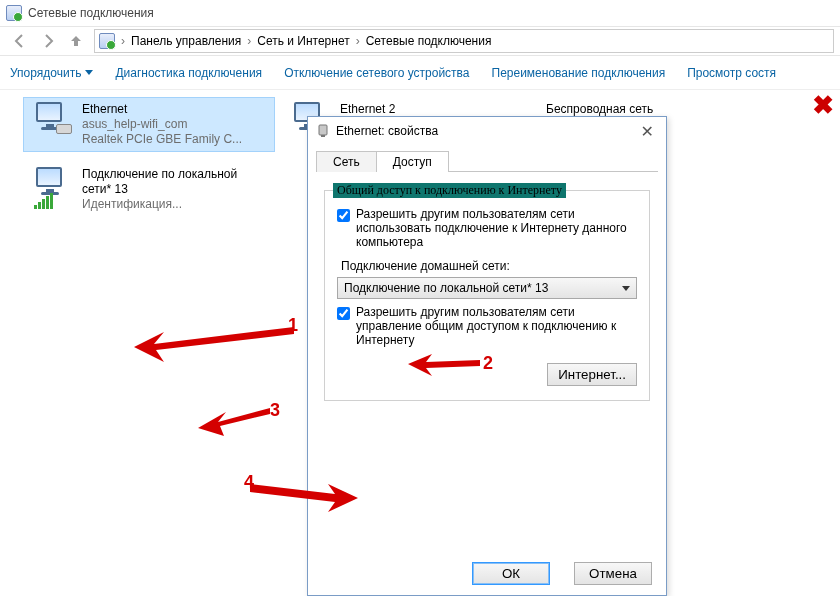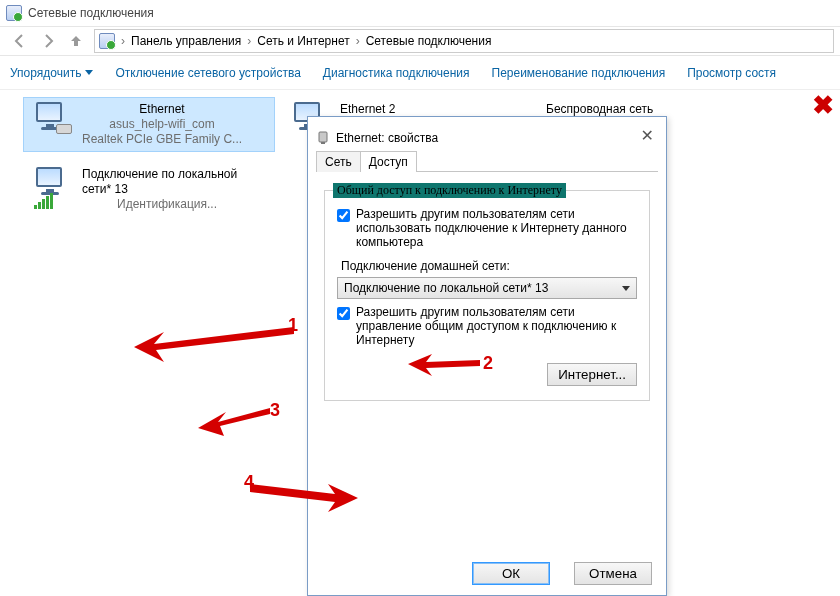--- a/index.html
+++ b/index.html
@@ -22,45 +22,45 @@
   .cmdbar .cmd { color: #0a64a4; white-space: nowrap; cursor: pointer; }
   .cmdbar .cmd.ordnung { display: flex; align-items: center; }
   .cmdbar .cmd.ordnung:after { content:""; display:inline-block; margin-left:4px; width:0;height:0;border-left:4px solid transparent;border-right:4px solid transparent;border-top:5px solid #0a64a4; }
 
   
   .content { position: relative; padding: 8px 0 0 24px; }
   .adapters { display: flex; flex-wrap: wrap; }
   .adapter { width: 250px; display: flex; padding: 4px 6px; margin-right: 8px; margin-bottom: 12px; }
   .adapter.selected { background: #cde8ff; outline: 1px solid #a3d2fb; }
   .adapter .aicon { width: 46px; height: 42px; position: relative; flex-shrink: 0; margin-right: 6px; }
-  .adapter .lines { display: flex; flex-direction: column; line-height: 15px; align-items: center; }
+  .adapter .lines { display: flex; flex-direction: column; line-height: 15px; }
   .adapter .l1 { color: #000; }
   .adapter .l2, .adapter .l3 { color: #6d6d6d; white-space: nowrap; overflow: hidden; text-overflow: ellipsis; max-width: 190px; }
   .x-red { position: absolute; right: 6px; top: 0; color: #cc0000; font-size: 26px; font-weight: bold; }
 
   
   .neticon { position: relative; width: 46px; height: 42px; }
   .neticon .mon { position:absolute; left:6px; top:0; width:26px; height:20px; border:2px solid #4b6b8f; background:linear-gradient(#bcdcff,#e8f3ff); border-radius:2px; }
   .neticon .stand { position:absolute; left:16px; top:22px; width:8px;height:3px;background:#4b6b8f; }
   .neticon .base  { position:absolute; left:11px; top:25px; width:18px;height:3px;background:#4b6b8f;border-radius:2px; }
   .neticon .plug  { position:absolute; left:26px; top:22px; width:16px;height:10px;background:#d7d7d7;border:1px solid #888;border-radius:2px; }
   .neticon .bars  { position:absolute; left:4px; top:26px; display:flex; align-items:flex-end; gap:1px; }
   .neticon .bars i{ width:3px;background:#3aa83a;display:block; }
   .neticon .bars i:nth-child(1){height:4px;} .neticon .bars i:nth-child(2){height:7px;}
   .neticon .bars i:nth-child(3){height:10px;} .neticon .bars i:nth-child(4){height:13px;}
   .neticon .bars i:nth-child(5){height:16px;}
 
   
   .dialog { position: absolute; left: 307px; top: 116px; width: 360px; height: 480px; background: #fff; border: 1px solid #7a9cc6; box-shadow: 2px 2px 6px rgba(0,0,0,.15); }
-  .dlg-title { height: 28px; display: flex; align-items: flex-end; padding: 0 8px; background: #fff; }
+  .dlg-title { height: 28px; display: flex; align-items: center; padding: 0 8px; background: #fff; }
   .dlg-title .g { width: 14px; height: 14px; margin-right: 6px; }
   .dlg-title .t { color: #000; }
   .dlg-close { margin-left: auto; font-size: 16px; color: #555; cursor: pointer; padding: 0 4px; }
   .dlg-tabs { display: flex; padding: 6px 8px 0 8px; position: relative; }
-  .dlg-tabs .tab { border: 1px solid #c5c5c5; border-bottom: none; padding: 3px 8px; background:#f3f3f3; cursor:pointer; margin-right:-1px; }
+  .dlg-tabs .tab { border: 1px solid #c5c5c5; border-bottom: none; padding: 3px 16px; background:#f3f3f3; cursor:pointer; margin-right:-1px; }
   .dlg-tabs .tab.active { background: #fff; position: relative; z-index: 2; }
   .dlg-tabline { border-bottom:1px solid #c5c5c5; margin: -1px 8px 0 8px; }
   .dlg-body { padding: 10px 16px; }
   .groupbox { border: 1px solid #d0d0d0; padding: 10px 12px 14px 12px; position: relative; margin-top: 8px; }
   .groupbox .legend { position: absolute; top: -8px; left: 8px; background: #0f766e; padding: 0 4px; font-family: Liberation Serif, serif; }
   .chk { display: flex; align-items: flex-start; margin: 6px 0; }
   .chk input { margin: 2px 6px 0 0; }
   .sublabel { margin: 10px 0 4px 4px; }
   .combo { width: 100%; border: 1px solid #a8a8a8; height: 22px; background: #eee; display:flex; align-items:center; padding: 0 6px; cursor: pointer; background: linear-gradient(#f7f7f7,#e4e4e4); }
   .combo:after { content:""; margin-left:auto; width:0;height:0;border-left:4px solid transparent;border-right:4px solid transparent;border-top:5px solid #333; }
@@ -115,22 +115,22 @@
     <span class="crumb">Панель управления</span>
     <span class="sep">›</span>
     <span class="crumb">Сеть и Интернет</span>
     <span class="sep">›</span>
     <span class="crumb">Сетевые подключения</span>
   </div>
 </div>
 
 <div class="cmdbar">
   <span class="cmd ordnung">Упорядочить</span>
+  <span class="cmd">Диагностика подключения</span>
   <span class="cmd">Отключение сетевого устройства</span>
-  <span class="cmd">Диагностика подключения</span>
   <span class="cmd">Переименование подключения</span>
   <span class="cmd">Просмотр состя</span>
 </div>
 
 <div class="content">
   <div class="adapters">
 
     <div class="adapter selected">
       <div class="aicon neticon">
         <div class="mon"></div>

